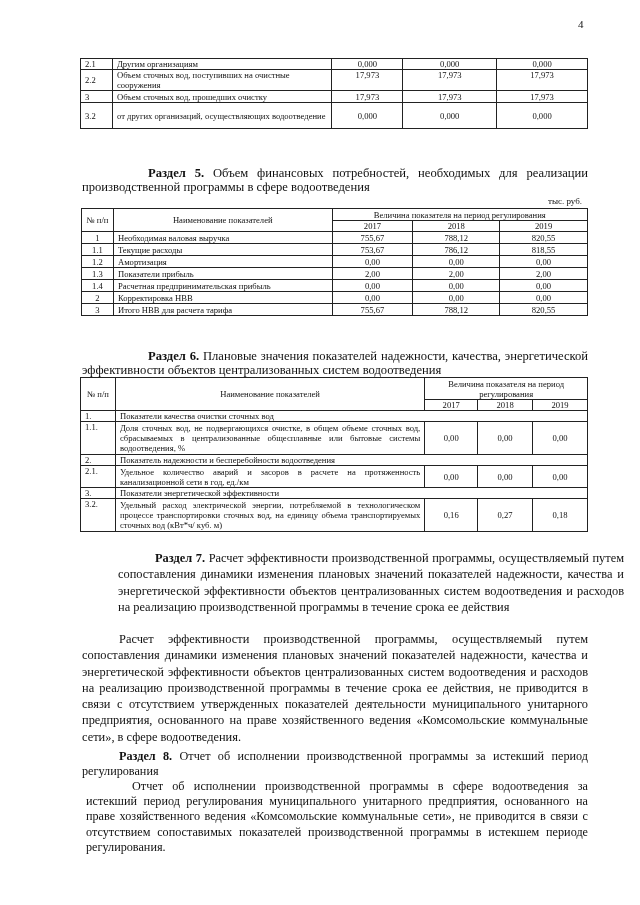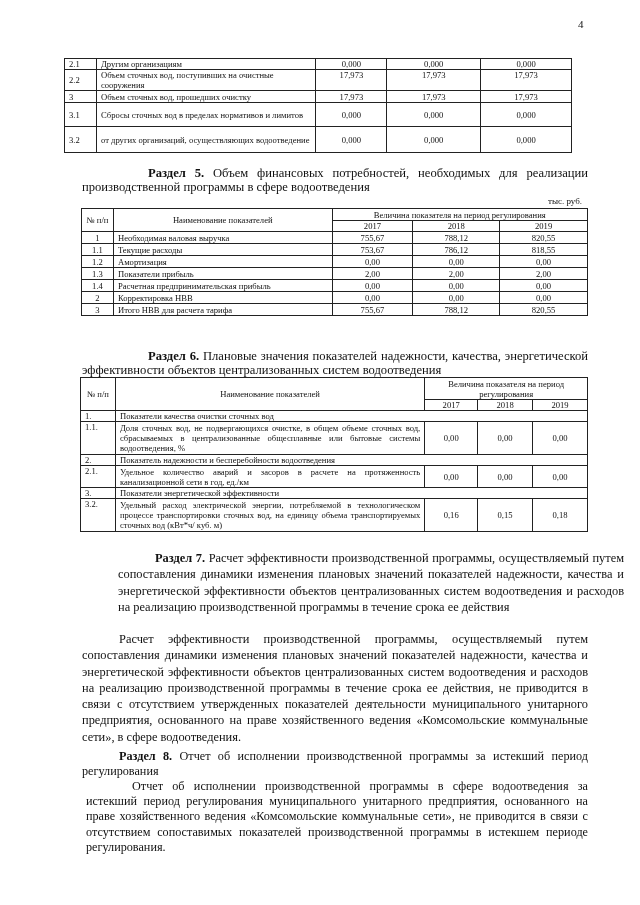--- a/index.html
+++ b/index.html
@@ -14,21 +14,21 @@
   .section-title { position:absolute; font-size:12.6px; line-height:14px; text-align:justify; }
   .section-title b { font-weight:bold;margin-left:28px; }
   .para { position:absolute; font-size:12.4px; line-height:16.3px; text-align:justify; }
   .para2 { position:absolute; font-size:12.2px; line-height:15.2px; text-align:justify; }
 </style>
 </head>
 <body>
 
 <div class="page-num">4</div>
 
-<table style="left:64px; top:58px; width:508px;">
+<table style="left:80px; top:58px; width:508px;">
   <colgroup>
       <col style="width:32px">
       <col style="width:220px">
       <col style="width:71px">
       <col style="width:94px">
       <col style="width:91px">
     </colgroup>
   <tbody>
       <tr style="height:11px">
     <td>2.1</td>
@@ -43,27 +43,20 @@
     <td class="c" style="vertical-align:top">17,973</td>
     <td class="c" style="vertical-align:top">17,973</td>
     <td class="c" style="vertical-align:top">17,973</td>
   </tr>
   <tr style="height:12px">
     <td>3</td>
     <td>Объем сточных вод, прошедших очистку</td>
     <td class="c">17,973</td>
     <td class="c">17,973</td>
     <td class="c">17,973</td>
-  </tr>
-  <tr style="height:24px">
-    <td>3.1</td>
-    <td>Сбросы сточных вод в пределах нормативов и лимитов</td>
-    <td class="c">0,000</td>
-    <td class="c">0,000</td>
-    <td class="c">0,000</td>
   </tr>
   <tr style="height:26px">
     <td>3.2</td>
     <td class="j">от других организаций, осуществляющих водоотведение</td>
     <td class="c">0,000</td>
     <td class="c">0,000</td>
     <td class="c">0,000</td>
   </tr>
 </tbody>
   </table>
@@ -190,21 +183,21 @@
     <td class="c">0,00</td>
   </tr>
   <tr style="height:11px">
     <td>3.</td>
     <td colspan="4">Показатели энергетической эффективности</td>
   </tr>
   <tr style="height:33px">
     <td style="vertical-align:top">3.2.</td>
     <td class="j">Удельный расход электрической энергии, потребляемой в технологическом процессе транспортировки сточных вод, на единицу объема транспортируемых сточных вод (кВт*ч/ куб. м)</td>
     <td class="c">0,16</td>
-    <td class="c">0,15</td>
+    <td class="c">0,27</td>
     <td class="c">0,18</td>
   </tr>
 </tbody>
   </table>
 
 <div class="para" style="left:82px; top:550px; width:506px; text-indent:37px;margin-left:36px;">
   <b>Раздел 7.</b><span> Расчет эффективности производственной программы, осуществляемый путем сопоставления динамики изменения плановых значений показателей надежности, качества и энергетической эффективности объектов централизованных систем водоотведения и расходов на реализацию производственной программы в течение срока ее действия</span>
 </div>
 <div class="para" style="left:82px; top:631px; width:506px; text-indent:37px;">Расчет эффективности производственной программы, осуществляемый путем сопоставления динамики изменения плановых значений показателей надежности, качества и энергетической эффективности объектов централизованных систем водоотведения и расходов на реализацию производственной программы в течение срока ее действия, не приводится в связи с отсутствием утвержденных показателей деятельности муниципального унитарного предприятия, основанного на праве хозяйственного ведения «Комсомольские коммунальные сети», в сфере водоотведения.</div>
 

